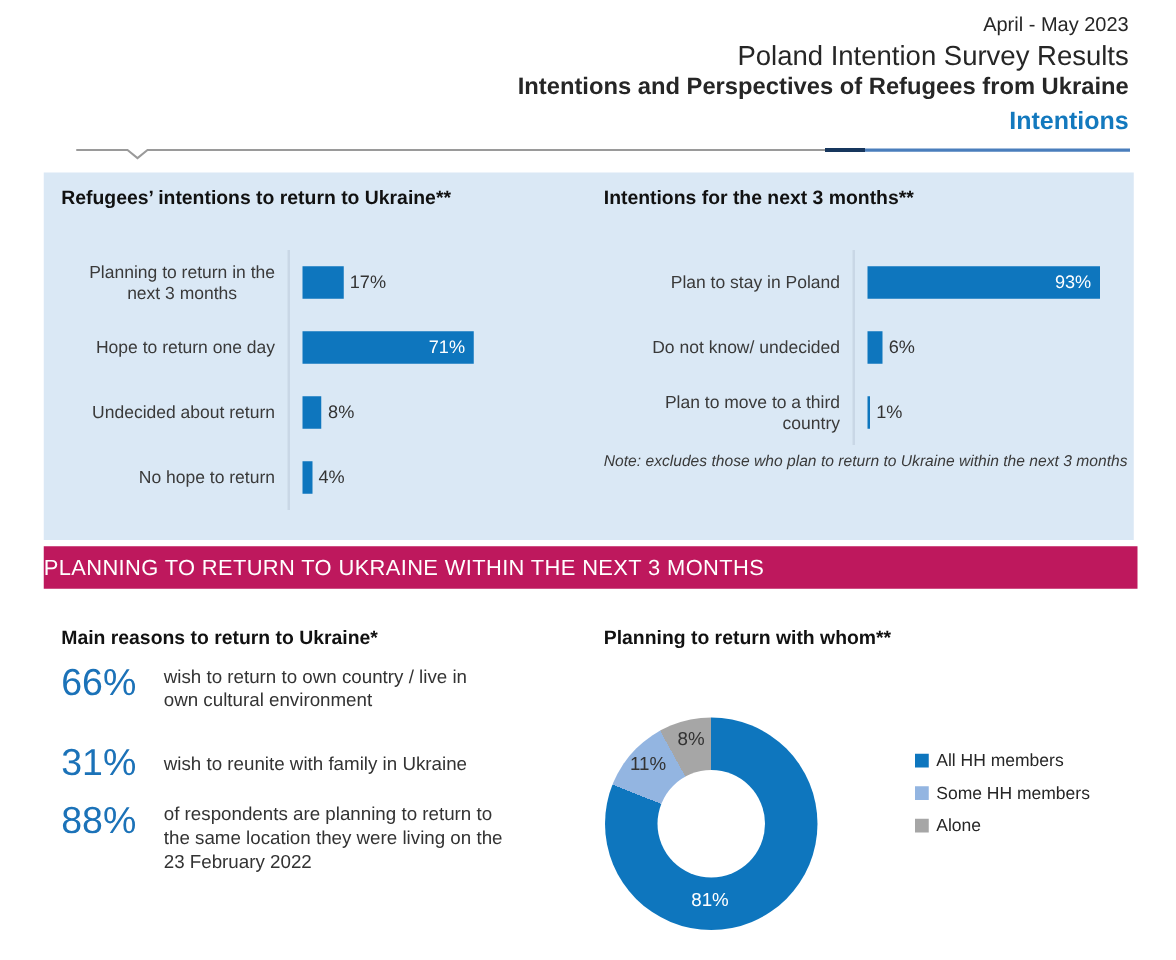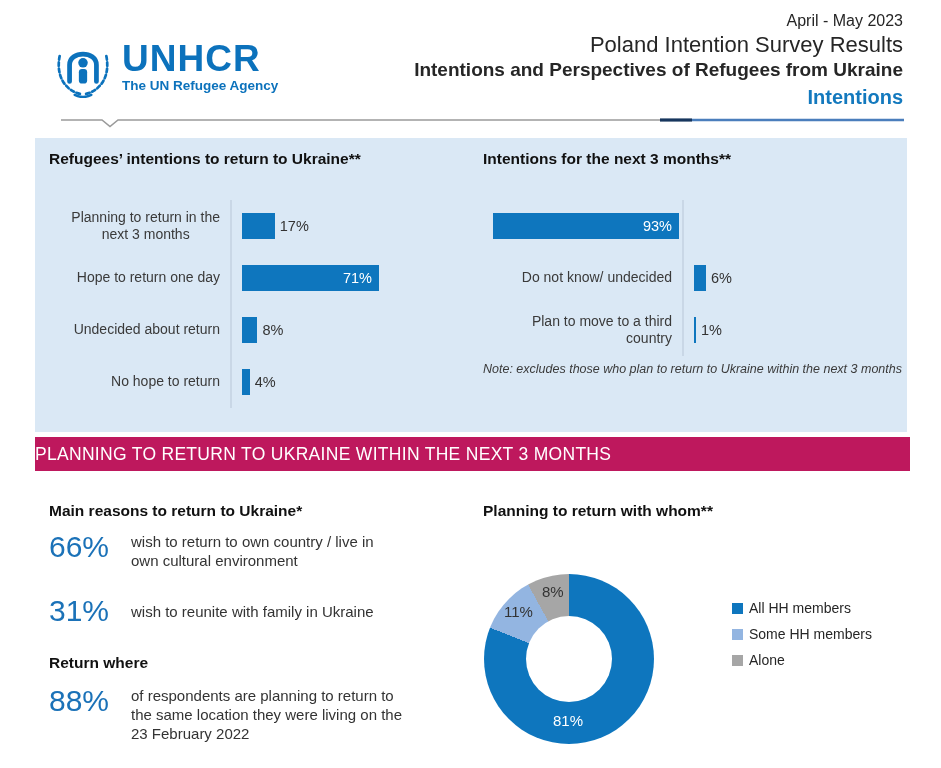--- a/index.html
+++ b/index.html
@@ -68,38 +68,20 @@
   .legend{position:absolute;left:732px;top:600px;}
   .litem{display:flex;align-items:center;margin-bottom:10px;}
   .lsq{width:11px;height:11px;margin-right:6px;flex:none;}
   .ltext{font-size:14px;color:#262626;}
 </style>
 </head>
 <body>
 
 <div class="page">
 
-  <div class="logo">
-    <svg width="62" height="62" viewBox="0 0 60 60">
-      <g fill="none" stroke="#0C72BC" stroke-linecap="round">
-        <path d="M27,56 C11,52 3,36 8,17" stroke-width="2.6" stroke-dasharray="3.5 2.6"></path>
-        <path d="M33,56 C49,52 57,36 52,17" stroke-width="2.6" stroke-dasharray="3.5 2.6"></path>
-        <path d="M22,57 Q30,61 38,57" stroke-width="2.4"></path>
-        <path d="M17,44 V28 C17,14 43,14 43,28 V44" stroke-width="4.6"></path>
-      </g>
-      <g fill="#0C72BC">
-        <circle cx="30" cy="26" r="4.6"></circle>
-        <rect x="26" y="32" width="8" height="14" rx="3"></rect>
-      </g>
-    </svg>
-    <div class="logo-text">
-      <div class="logo-name">UNHCR</div>
-      <div class="logo-tag">The UN Refugee Agency</div>
-    </div>
-  </div>
 
   <div class="hdr">
     <div class="hdr-date">April - May 2023</div>
     <div class="hdr-survey">Poland Intention Survey Results</div>
     <div class="hdr-title">Intentions and Perspectives of Refugees from Ukraine</div>
     <div class="hdr-section">Intentions</div>
   </div>
 
   <svg class="divider" width="845" height="14">
     <path d="M1,6 L42,6 L50,12.5 L58,6 L600,6" stroke="#9A9A9A" stroke-width="1.6" fill="none"></path>
@@ -143,20 +125,21 @@
           </div>
         </div>
       </div>
     </div>
 
     <div class="chart chart-right">
       <div class="chart-title">Intentions for the next 3 months**</div>
       <div class="axis"></div>
       <div class="rows">
         <div class="crow">
+          <div class="clabel">Plan to stay in Poland</div>
           <div class="ctrack">
             <div class="cbar" style="width: 186px; background-color: rgb(14, 118, 190);">
               <span class="cval-in">93%</span>
             </div>
           </div>
         </div>
         <div class="crow">
           <div class="clabel">Do not know/ undecided</div>
           <div class="ctrack">
             <div class="cbar" style="width: 12px; background-color: rgb(14, 118, 190);"></div>
@@ -180,21 +163,20 @@
   <div class="bleft">
     <div class="bhead">Main reasons to return to Ukraine*</div>
     <div class="srow">
       <div class="snum">66%</div>
       <div class="stext">wish to return to own country / live in own cultural environment</div>
     </div>
     <div class="srow srow2">
       <div class="snum">31%</div>
       <div class="stext">wish to reunite with family in Ukraine</div>
     </div>
-    <div class="bhead bhead2">Return where</div>
     <div class="srow srow3">
       <div class="snum">88%</div>
       <div class="stext">of respondents are planning to return to the same location they were living on the 23 February 2022</div>
     </div>
   </div>
 
   <div class="bright-title">Planning to return with whom**</div>
   <div class="donut-box">
     <div class="donut" style="background: conic-gradient(rgb(14, 118, 190) 0%, rgb(14, 118, 190) 81%, rgb(147, 181, 225) 81%, rgb(147, 181, 225) 92%, rgb(166, 166, 166) 92%, rgb(166, 166, 166) 100%);"></div>
     <div class="hole"></div>

